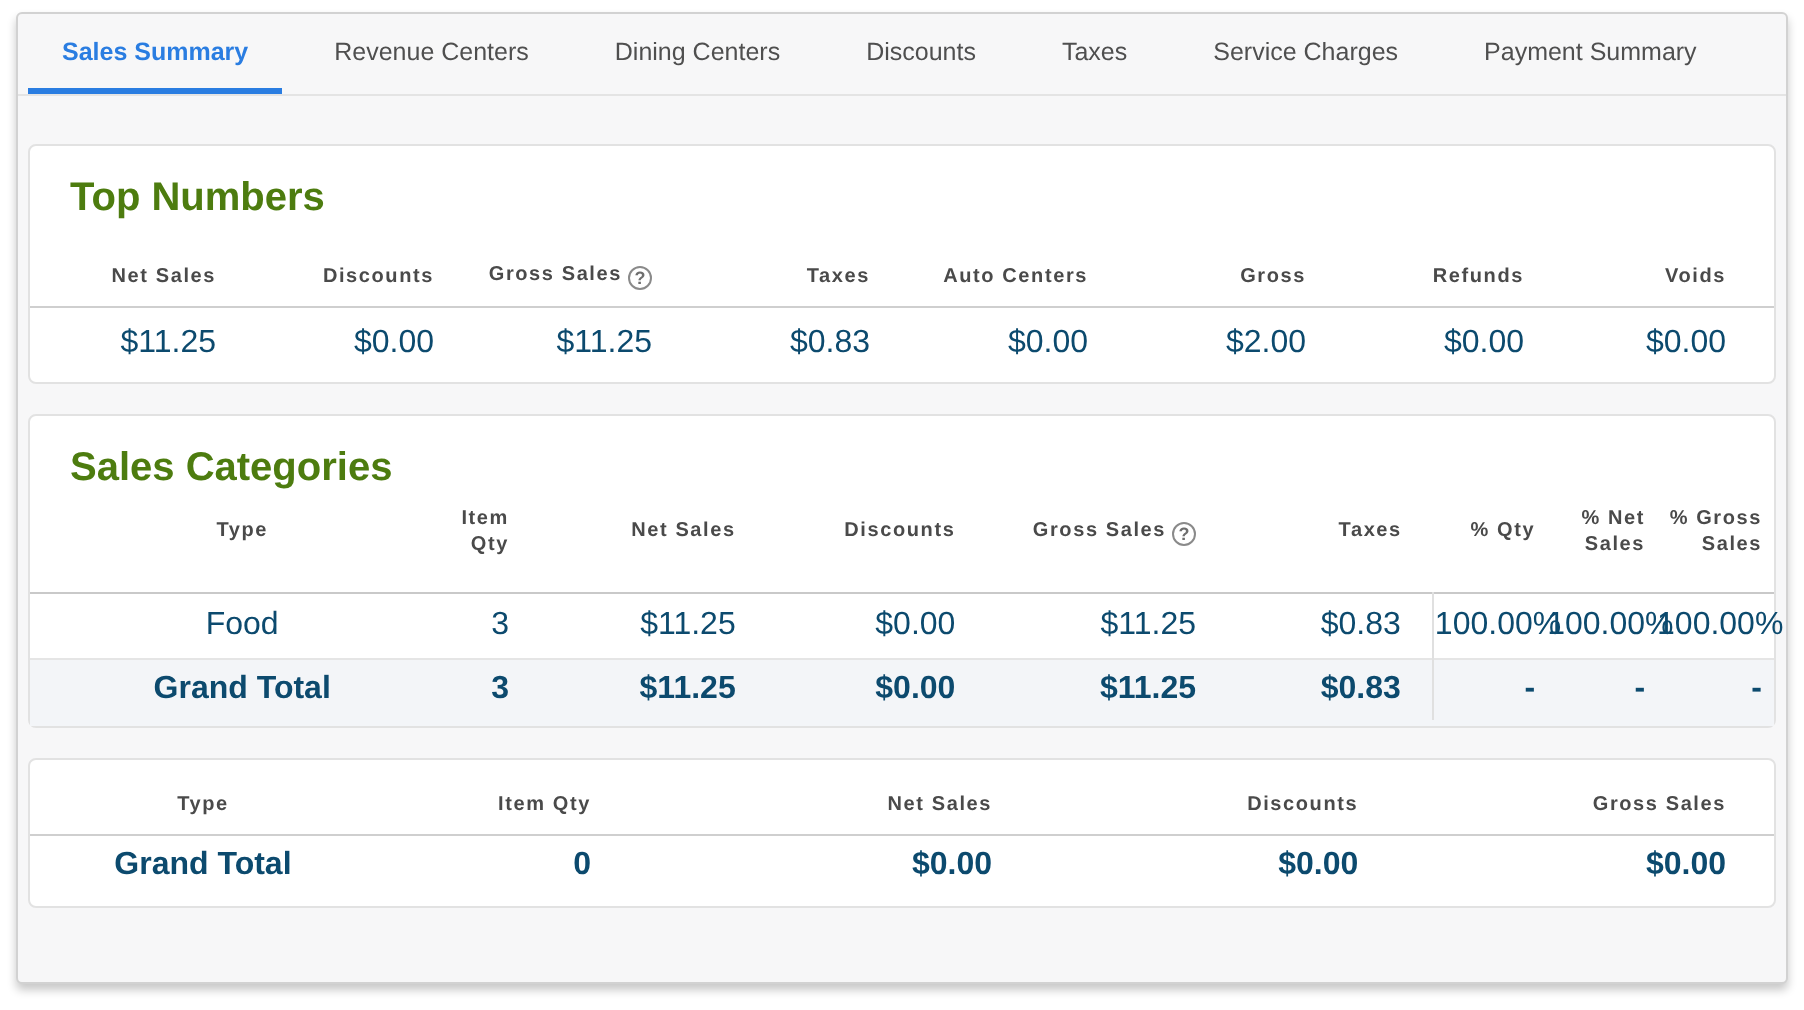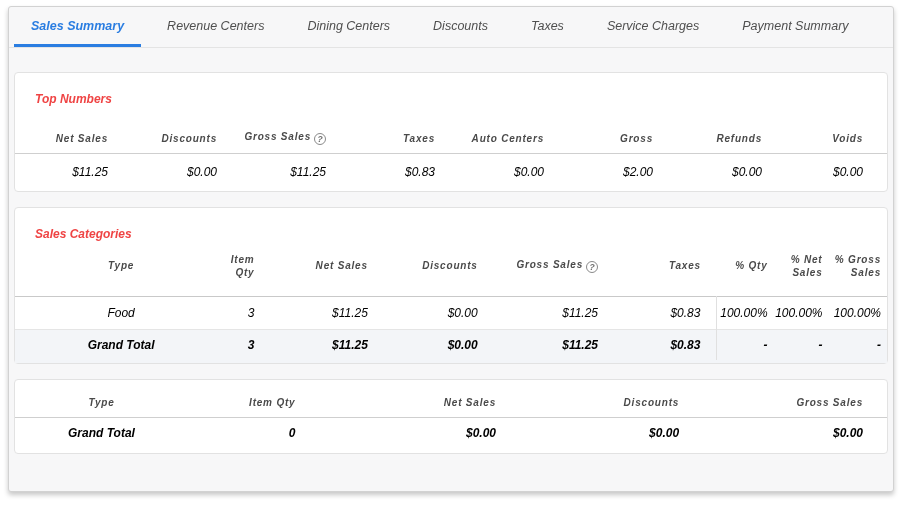--- a/index.html
+++ b/index.html
@@ -5,21 +5,20 @@
   * { box-sizing: border-box; }
   html,body { margin:0; padding:0; background:#ffffff; font-family:"Liberation Sans", sans-serif; }
   .frame {
     margin:6px 8px 12px 8px;
     height:486px;
     background:#f7f7f8;
     border:1px solid #d2d2d2;
     border-radius:3px;
     box-shadow:0 3px 5px rgba(0,0,0,0.22);
     overflow:hidden;
-    font-style:italic;
   }
   
   .tabbar {
     display:flex;
     align-items:stretch;
     height:41px;
     border-bottom:1px solid #e4e4e4;
     padding-left:5px;
   }
   .tab {
@@ -33,31 +32,31 @@
   
   .card {
     background:#ffffff;
     border:1px solid #e2e2e2;
     border-radius:4px;
     margin:0 5px;
   }
   .card.top-numbers { margin-top:24px; }
   .card.mid { margin-top:15px; }
   .card-title {
-    font-size:12px; font-weight:bold; color:#ef4444;
+    font-size:20px; font-weight:bold; color:#4d7c0f;
     padding:17px 20px 0 20px; line-height:19px;
   }
   table { width:100%; border-collapse:collapse; table-layout:fixed; }
   th {
     font-size:10px; font-weight:bold; color:#4a4a4a;
     letter-spacing:0.8px; text-align:right;
     padding:0 16px 8px 0; vertical-align:bottom; line-height:13px;
   }
   td {
-    font-size:12px; color:#000000; text-align:right;
+    font-size:16px; color:#0c4a6e; text-align:right;
     padding:0 16px 0 0; white-space:nowrap;
   }
   th.left, td.left { text-align:center; padding-left:20px; padding-right:4px; }
   th.last, td.last { padding-right:24px; }
   .help {
     display:inline-block; width:12px; height:12px;
     border:1px solid #8a8a8a; border-radius:50%;
     font-size:9px; line-height:10px; text-align:center;
     color:#6e6e6e; letter-spacing:0; margin-left:3px;
     vertical-align:-2px; font-weight:bold;

